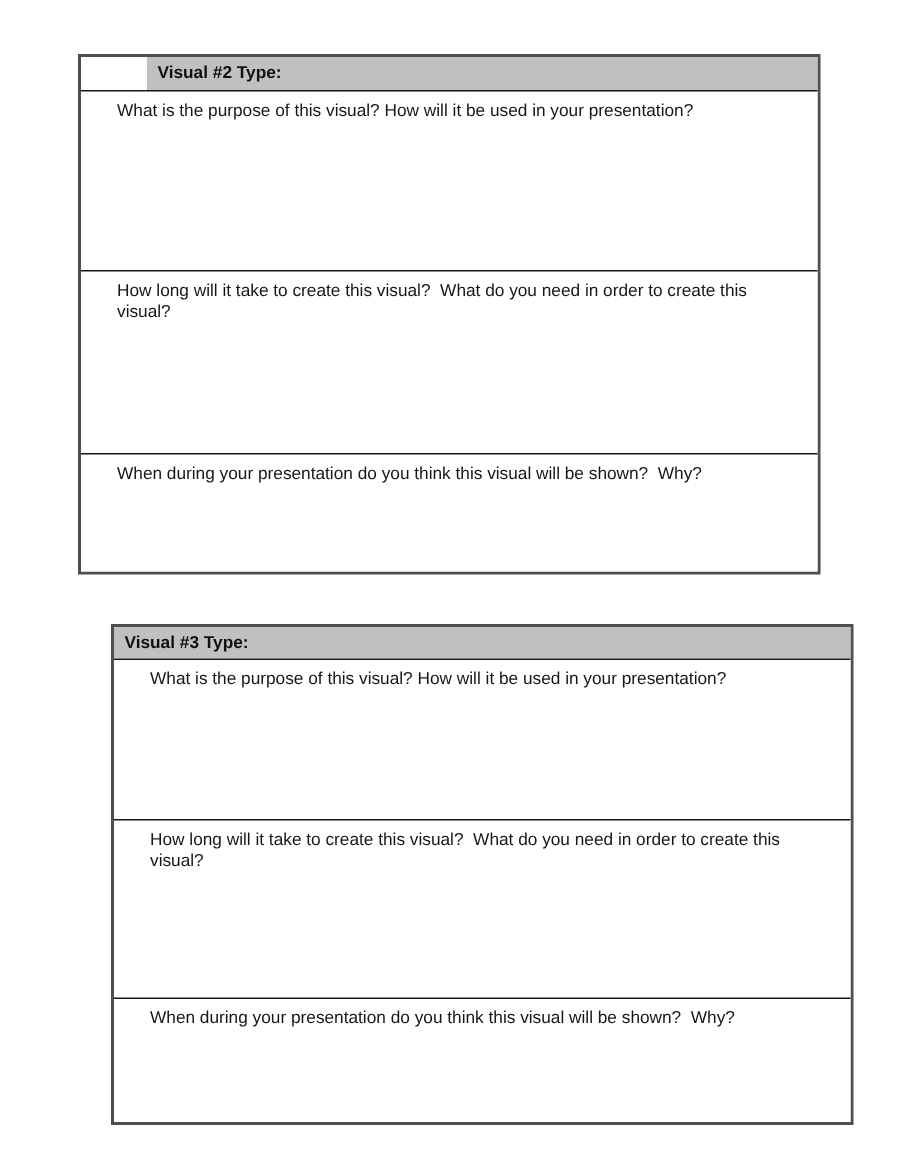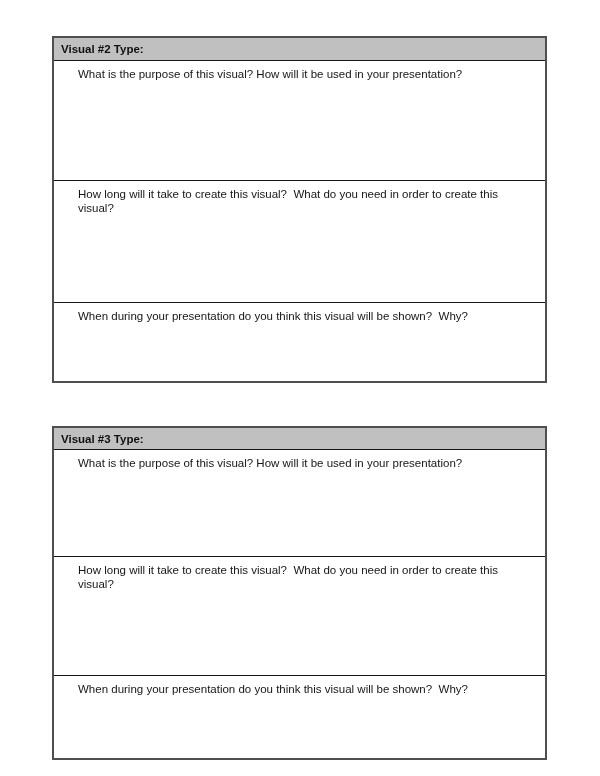--- a/index.html
+++ b/index.html
@@ -17,39 +17,39 @@
     background: #ffffff;
   }
   .form-table {
     position: absolute;
     left: 52px;
     width: 495px;
     border: 2px solid #4f4f4f;
     background: #ffffff;
   }
   .form-table.t1 { top: 36px; }
-  .form-table.t2 { top: 426px; }
+  .form-table.t2 { top: 416px; margin-left: 22px; }
   .table-header {
     background: #c0c0c0;
     padding: 4px 7px 3px 7px;
     font-weight: bold;
     font-size: 11.5px;
     line-height: 14px;
     color: #101010;
   }
   .cell {
     border-top: 1px solid #161616;
     padding: 6px 24px;
     font-size: 11.5px;
     line-height: 14px;
     background: #ffffff;
   }
   .q { white-space: pre-wrap; }
   
-  .t1 .h0 { height: 22px; }
+  .t1 .h0 { height: 22px; margin-left: 44px; }
   .t1 .r0 { height: 120px; }
   .t1 .r1 { height: 122px; }
   .t1 .r2 { height: 79px; }
   
   .t2 .h0 { height: 21px; }
   .t2 .r0 { height: 107px; }
   .t2 .r1 { height: 119px; }
   .t2 .r2 { height: 83px; }
 </style>
 </head>

